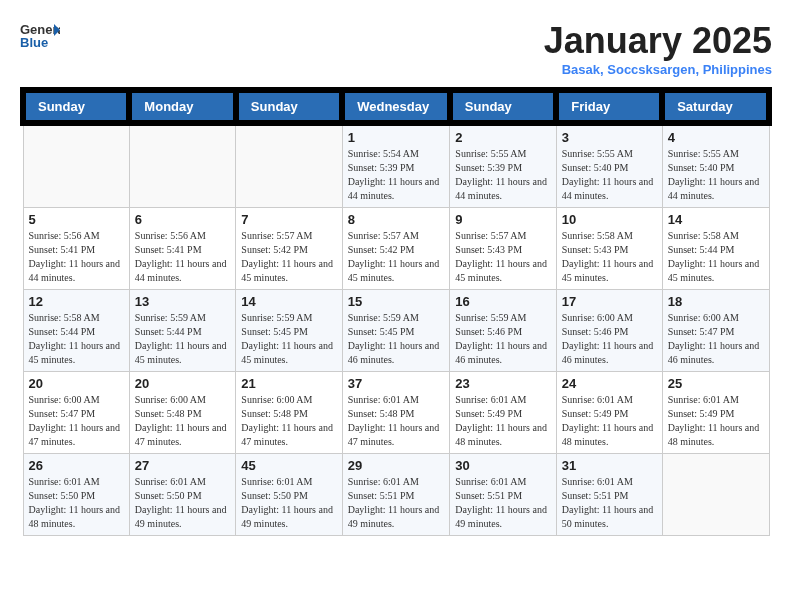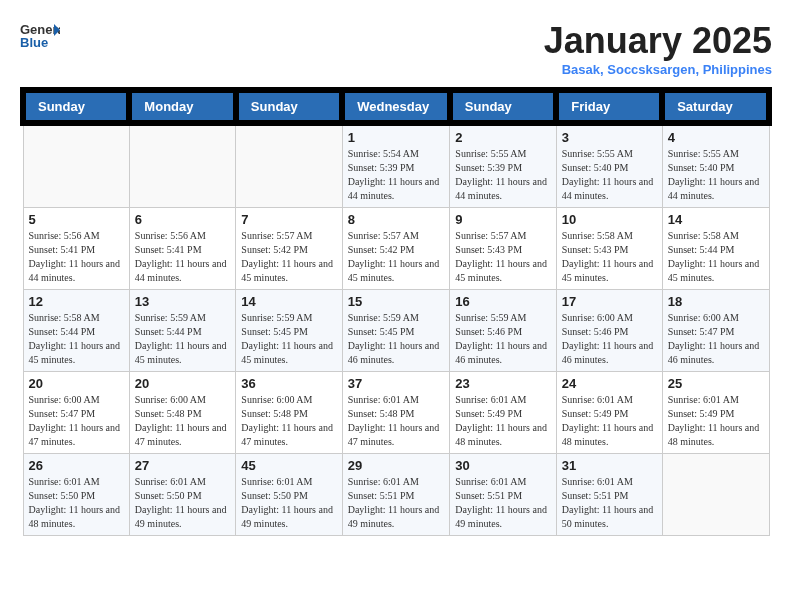--- a/index.html
+++ b/index.html
@@ -197,21 +197,21 @@
       <tr>
         <td>
           <span class="day-num">20</span>
           <div class="day-info">Sunrise: 6:00 AM<br>Sunset: 5:47 PM<br>Daylight: 11 hours and 47 minutes.</div>
         </td>
         <td>
           <span class="day-num">20</span>
           <div class="day-info">Sunrise: 6:00 AM<br>Sunset: 5:48 PM<br>Daylight: 11 hours and 47 minutes.</div>
         </td>
         <td>
-          <span class="day-num">36</span>
+          <span class="day-num">21</span>
           <div class="day-info">Sunrise: 6:00 AM<br>Sunset: 5:48 PM<br>Daylight: 11 hours and 47 minutes.</div>
         </td>
         <td>
           <span class="day-num">37</span>
           <div class="day-info">Sunrise: 6:01 AM<br>Sunset: 5:48 PM<br>Daylight: 11 hours and 47 minutes.</div>
         </td>
         <td>
           <span class="day-num">23</span>
           <div class="day-info">Sunrise: 6:01 AM<br>Sunset: 5:49 PM<br>Daylight: 11 hours and 48 minutes.</div>
         </td>

